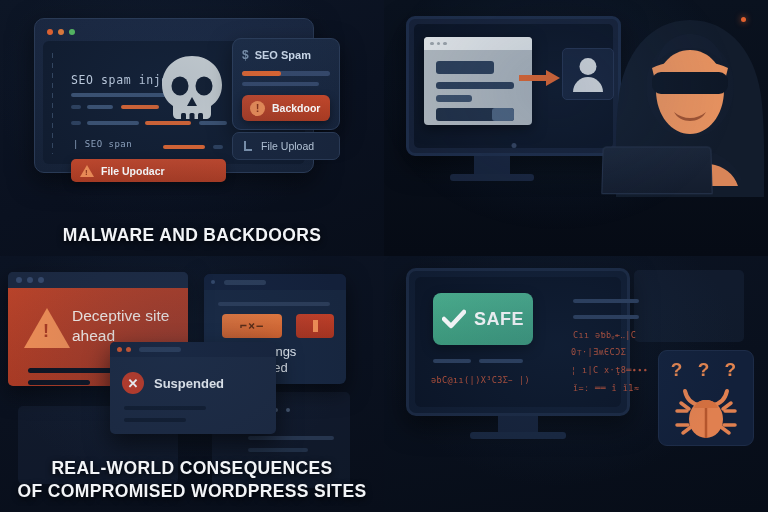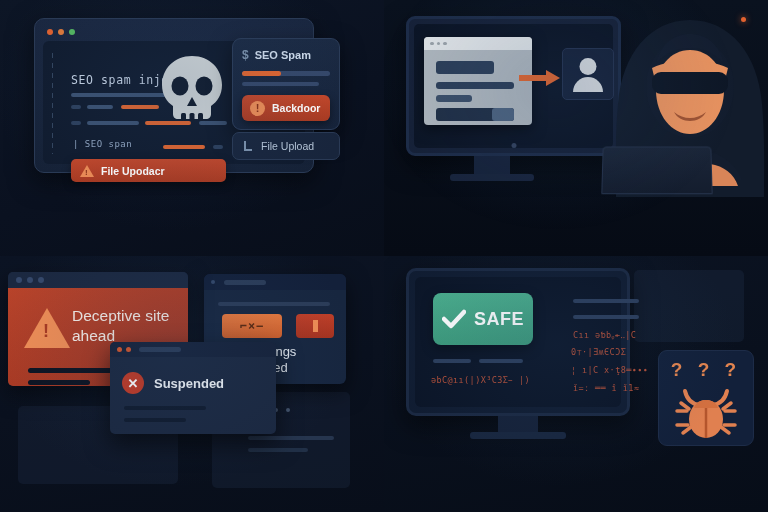--- a/index.html
+++ b/index.html
@@ -310,20 +310,21 @@
     </div>
 
     <div class="uploadcard">
       <svg width="11" height="13" viewBox="0 0 11 13">
         <path d="M2 1v9h7" stroke="#7d93ad" stroke-width="2" fill="none"></path>
       </svg>
       <span class="lbl">File Upload</span>
     </div>
 
     <div class="caption">
+      <span>MALWARE AND BACKDOORS</span>
     </div>
   </div>
 
   <div class="panel p2">
 
     <span class="reddot" style="right:22px; top:17px;"></span>
 
     <div class="monitor">
       <div class="mon-screen"></div>
       <div class="mon-knob"></div>
@@ -423,20 +424,24 @@
         <span class="tbpill" style="width:42px;"></span>
       </div>
       <div class="susp-row">
         <span class="x-circ">✕</span>
         <span class="susp-lbl">Suspended</span>
       </div>
       <span class="sline" style="left:14px; top:64px; width:82px;"></span>
       <span class="sline" style="left:14px; top:76px; width:62px;"></span>
     </div>
 
+    <div class="caption">
+      <span>REAL-WORLD CONSEQUENCES</span>
+      <span>OF COMPROMISED WORDPRESS SITES</span>
+    </div>
   </div>
 
   <div class="panel p4">
 
     <div class="ghostwin" style="left:250px; top:14px; width:110px; height:72px; background:rgba(26,40,62,.45);"></div>
 
     <div class="mon4">
       <div class="mon4-screen">
 
         <div class="safe">

